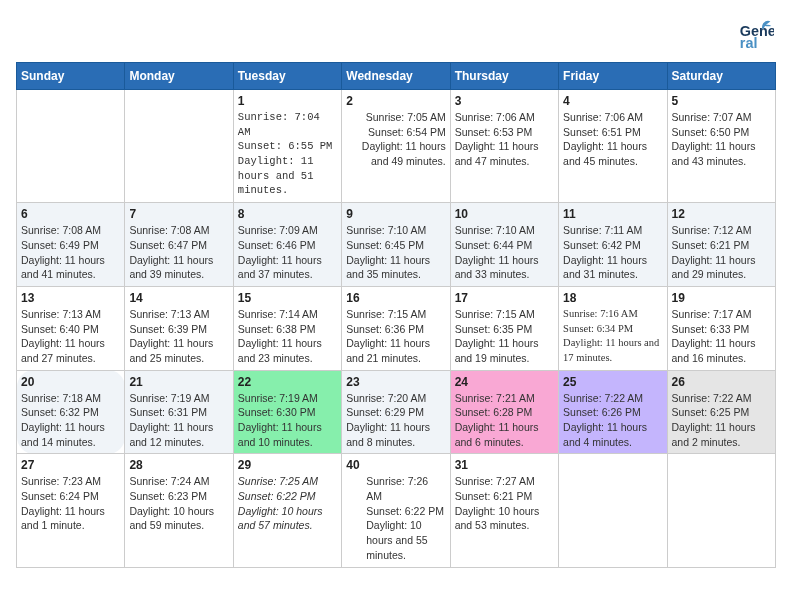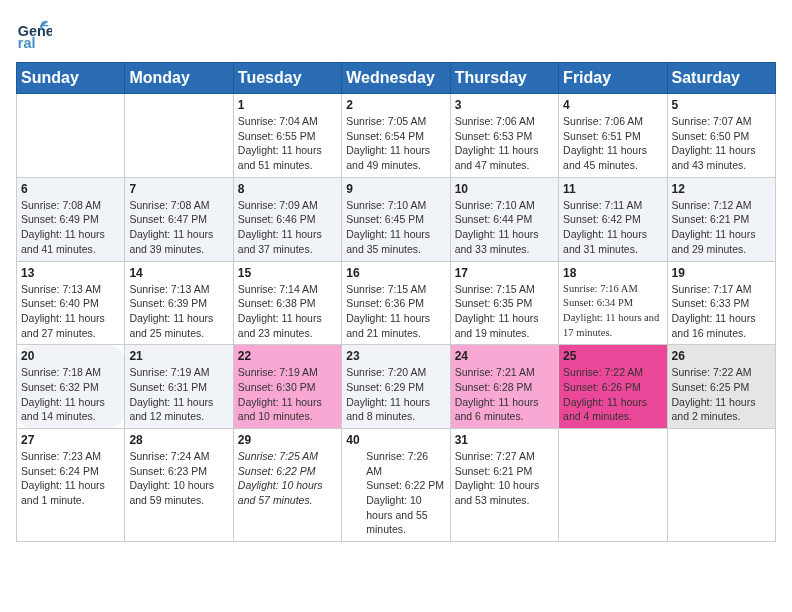--- a/index.html
+++ b/index.html
@@ -5,21 +5,21 @@
     * { box-sizing: border-box; margin: 0; padding: 0; }
     body {
       font-family: Arial, sans-serif;
       background: #fff;
       width: 792px;
       min-height: 612px;
       padding: 16px;
     }
     .header {
       display: flex;
-      justify-content: flex-start;
+      justify-content: flex-end;
       align-items: flex-start;
       margin-bottom: 10px;
       text-decoration: underline;
     }
     .title-section {
       text-align: right;
     }
     .month-title {
       font-size: 38px;
       font-weight: bold;
@@ -34,21 +34,21 @@
     .calendar {
       width: 100%;
       border-collapse: collapse;
       font-size: 11px;
     }
     .calendar th {
       background-color: #2a6db5;
       color: white;
       padding: 6px 4px;
       text-align: left;
-      font-size: 16px;
+      font-size: 12px;
       font-weight: bold;
       border: 1px solid #1a5a9a;
     }
     .calendar td {
       border: 1px solid #ccc;
       vertical-align: top;
       padding: 4px;
       width: 108px;
       min-height: 80px;
       background: #fff;
@@ -128,27 +128,27 @@
         <th>Friday</th>
         <th>Saturday</th>
       </tr>
   </thead>
   <tbody id="calendar-body">
   <tr>
         <td class="empty-cell"></td>
         <td class="empty-cell"></td>
         <td>
           <div class="day-number">1</div>
-          <div class="day-info" style="white-space: pre-line;">Sunrise: 7:04 AM
+          <div class="day-info" style="white-space: pre-line; font-family: Liberation Mono, monospace;">Sunrise: 7:04 AM
 Sunset: 6:55 PM
 Daylight: 11 hours and 51 minutes.</div>
         </td>
         <td>
           <div class="day-number">2</div>
-          <div class="day-info" style="white-space: pre-line;">Sunrise: 7:05 AM
+          <div class="day-info" style="white-space: pre-line; text-align: right;">Sunrise: 7:05 AM
 Sunset: 6:54 PM
 Daylight: 11 hours and 49 minutes.</div>
         </td>
         <td>
           <div class="day-number">3</div>
           <div class="day-info" style="white-space: pre-line;">Sunrise: 7:06 AM
 Sunset: 6:53 PM
 Daylight: 11 hours and 47 minutes.</div>
         </td>
         <td>
@@ -258,39 +258,39 @@
           <div class="day-info" style="white-space: pre-line;">Sunrise: 7:18 AM
 Sunset: 6:32 PM
 Daylight: 11 hours and 14 minutes.</div>
         </td>
         <td style="background: rgb(240, 244, 248);">
           <div class="day-number">21</div>
           <div class="day-info" style="white-space: pre-line;">Sunrise: 7:19 AM
 Sunset: 6:31 PM
 Daylight: 11 hours and 12 minutes.</div>
         </td>
-        <td style="background: #f9a8d4;">
+        <td style="background: #86efac;">
           <div class="day-number">22</div>
           <div class="day-info" style="white-space: pre-line;">Sunrise: 7:19 AM
 Sunset: 6:30 PM
 Daylight: 11 hours and 10 minutes.</div>
         </td>
         <td style="background: rgb(240, 244, 248);">
           <div class="day-number">23</div>
           <div class="day-info" style="white-space: pre-line;">Sunrise: 7:20 AM
 Sunset: 6:29 PM
 Daylight: 11 hours and 8 minutes.</div>
         </td>
         <td style="background: #f9a8d4;">
           <div class="day-number">24</div>
           <div class="day-info" style="white-space: pre-line;">Sunrise: 7:21 AM
 Sunset: 6:28 PM
 Daylight: 11 hours and 6 minutes.</div>
         </td>
-        <td style="background: #ec4899;">
+        <td style="background: #c4b5fd;">
           <div class="day-number">25</div>
           <div class="day-info" style="white-space: pre-line;">Sunrise: 7:22 AM
 Sunset: 6:26 PM
 Daylight: 11 hours and 4 minutes.</div>
         </td>
         <td style="background: #e5e5e5;">
           <div class="day-number">26</div>
           <div class="day-info" style="white-space: pre-line;">Sunrise: 7:22 AM
 Sunset: 6:25 PM
 Daylight: 11 hours and 2 minutes.</div>

